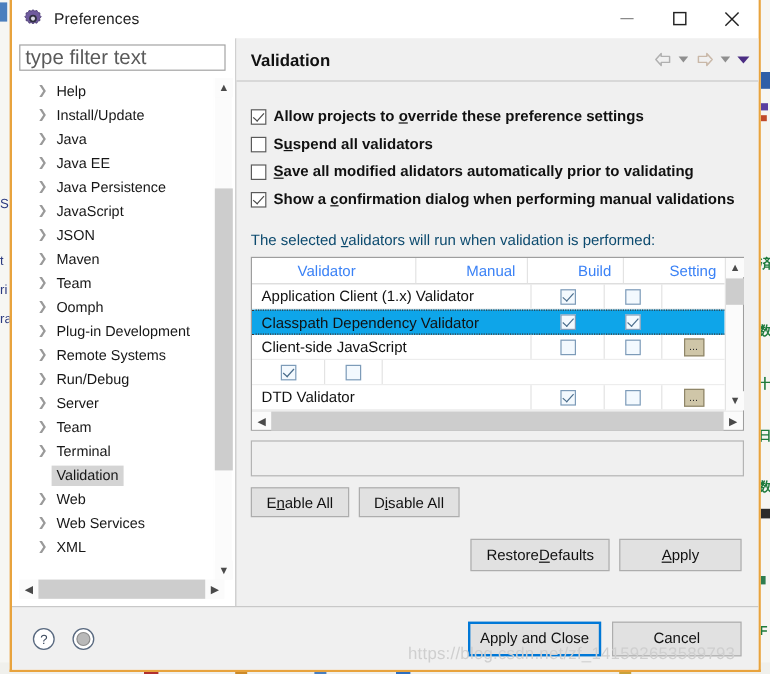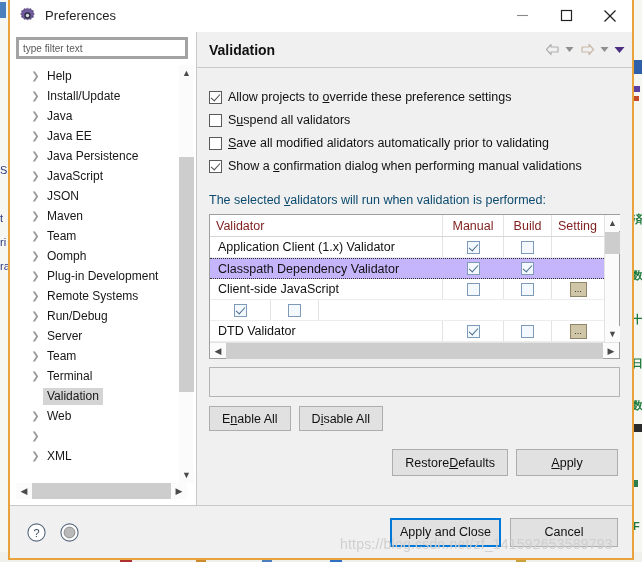--- a/index.html
+++ b/index.html
@@ -88,23 +88,23 @@
     background: #ffffff;
     display: flex;
     flex-direction: column;
     padding: 5px 0 0 0;
     position: relative;
   }
   #filter-wrap { padding: 0 5px 6px 6px; }
   #filter-input {
     width: 100%;
     height: 22px;
-    border: 3px solid #a3a3a3;
+    border: 1px solid #a3a3a3;
     font-family: "Liberation Sans", sans-serif;
-    font-size: 10px;
+    font-size: 17px;
     padding: 0 4px;
     color: #555;
     outline: none;
     background: #fff;
   }
   #filter-input::placeholder { color: #5a5a5a; opacity: 1; }
 
   #tree-area {
     flex: 1 1 auto;
     position: relative;
@@ -246,21 +246,21 @@
   }
   .cbox.checked::after {
     content: "";
     position: absolute;
     left: 3px; top: 0px;
     width: 4px; height: 8px;
     border: solid #4a4a4a;
     border-width: 0 1.6px 1.6px 0;
     transform: rotate(42deg);
   }
-  .cblabel { font-size: 12.5px; color: #111; }
+  .cblabel { font-size: 12.5px; color: #111; font-weight: bold; }
   .cblabel u { text-decoration: underline; }
 
   #validators-caption {
     margin-top: 15px;
     margin-bottom: 7px;
     font-size: 12.5px;
     color: #0c4a6e;
   }
 
   
@@ -269,42 +269,42 @@
     background: #fff;
     display: flex;
     flex-direction: column;
     height: 145px;
     flex: 0 0 145px;
   }
   #table-inner { flex: 1 1 auto; display: flex; min-height: 0; }
   #table-cols { flex: 1 1 auto; min-width: 0; overflow: hidden; }
   .trow { display: flex; height: 21px; align-items: stretch; }
   .thead { background: #fff; border-bottom: 1px solid #d6d6d6; height: 22px; }
-  .thead .tcell { font-size: 12.5px; color: #7f1d1d; }
+  .thead .tcell { font-size: 12.5px; color: #3b82f6; margin-left: 32px; }
   .tcell {
     display: flex;
     align-items: center;
     font-size: 12.5px;
     color: #111;
     border-right: 1px solid #e3e3e3;
     padding-left: 6px;
     overflow: hidden;
     white-space: nowrap;
   }
   .tcell.name { flex: 1 1 auto; padding-left: 8px; min-width: 0; }
   .thead .tcell.name { padding-left: 6px; }
   .tcell.col-manual { width: 61px; flex: 0 0 61px; justify-content: center; padding-left: 0; }
   .tcell.col-build { width: 48px; flex: 0 0 48px; justify-content: center; padding-left: 0; }
   .tcell.col-setting { width: 52px; flex: 0 0 52px; justify-content: center; padding-left: 0; border-right: none; }
   .thead .tcell.col-manual,
   .thead .tcell.col-build { justify-content: center; }
   .thead .tcell.col-setting { justify-content: flex-start; padding-left: 6px; }
   .tbody-row { border-bottom: 1px solid #ededed; }
   .tbody-row.selected {
-    background: #c4b5fd;
+    background: #0ea5e9;
     border-top: 1px dotted #333;
     border-bottom: 1px dotted #333;
   }
   .tbody-row.selected .tcell { border-right-color: transparent; }
   .tcbox {
     width: 13px; height: 13px;
     border: 1px solid #7d9bb8;
     background: #f3f9fe;
     position: relative;
   }
@@ -574,20 +574,21 @@
             <div class="tree-item selected noarrow">
               <span class="tree-arrow">❯</span>
               <span class="tree-label">Validation</span>
             </div>
             <div class="tree-item">
               <span class="tree-arrow">❯</span>
               <span class="tree-label">Web</span>
             </div>
             <div class="tree-item">
               <span class="tree-arrow">❯</span>
+              <span class="tree-label">Web Services</span>
             </div>
             <div class="tree-item">
               <span class="tree-arrow">❯</span>
               <span class="tree-label">XML</span>
             </div>
           </div>
         <div id="tree-vscroll">
           <div class="sb-arrow up">▲</div>
           <div id="tree-vthumb"></div>
           <div class="sb-arrow down">▼</div>

